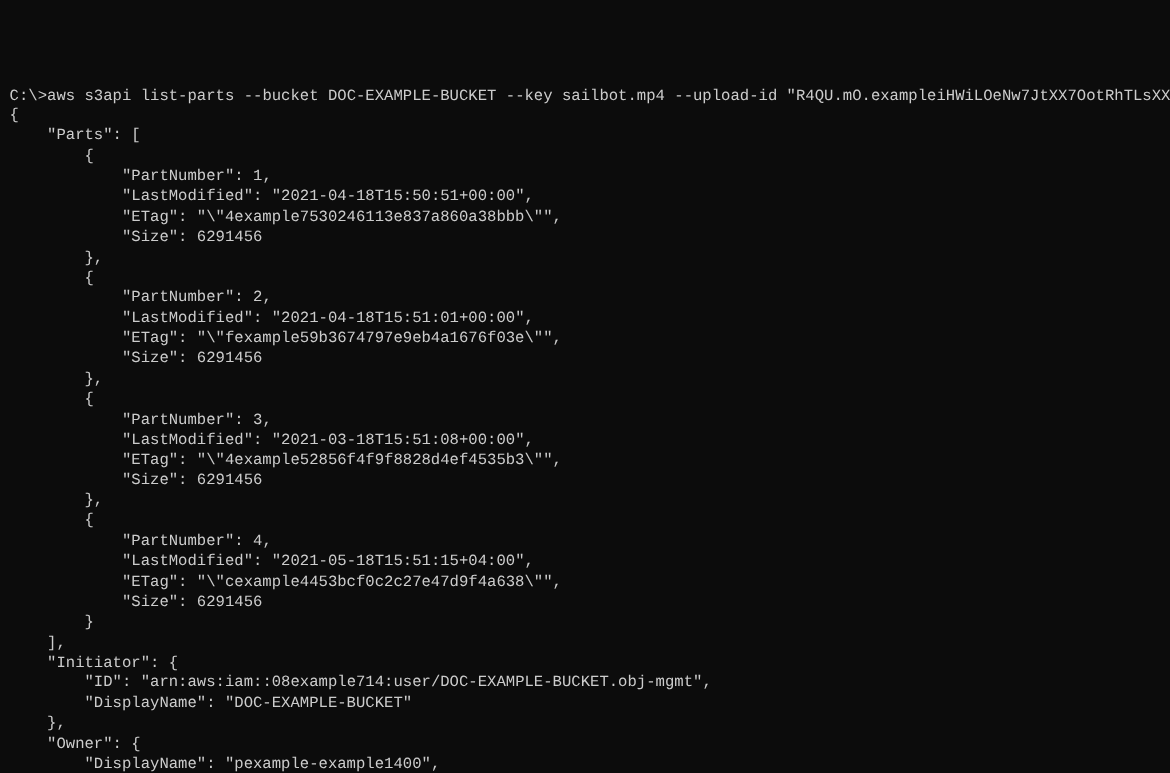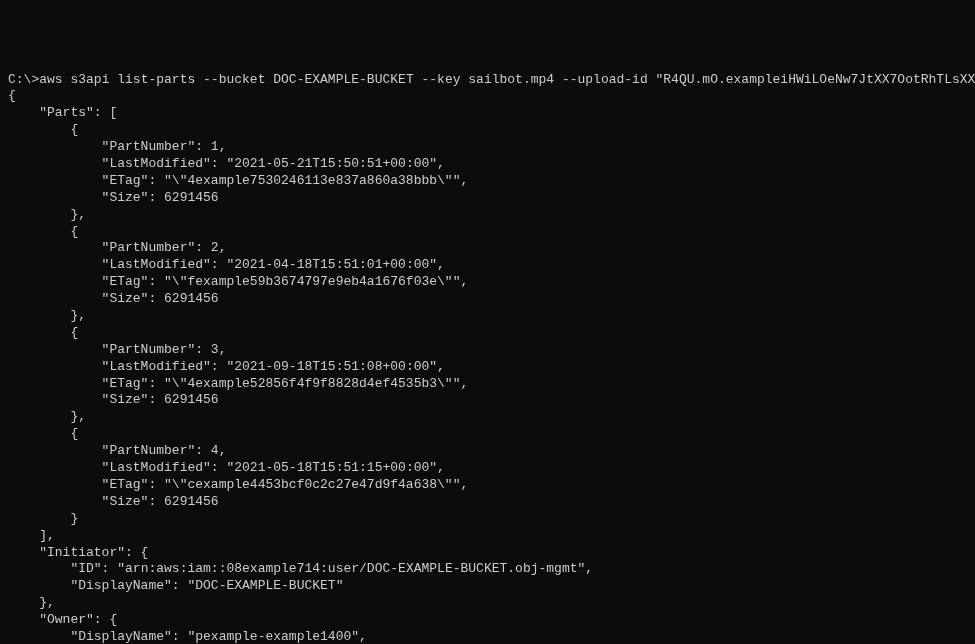--- a/index.html
+++ b/index.html
@@ -26,39 +26,39 @@
 </head>
 <body>
 
 
 
 <div class="terminal-output"><span><span>C:\&gt;</span><span>aws s3api list-parts --bucket DOC-EXAMPLE-BUCKET --key sailbot.mp4 --upload-id "R4QU.mO.exampleiHWiLOeNw7JtXX7OotRhTLsXXCzF21CZdYlfj5lfjtiMnpzVw2WPj.exampleBTmL_N_.42.DlHYOTsITFsX.tO3XOUTTAHiCxY5VR8jWRGdkVkUG"</span></span>
 <span>{
     "Parts": [
         {
             "PartNumber": <span>1</span>,
-            "LastModified": "<span>2021-05-21T15:50:51+00:00</span>",
+            "LastModified": "<span>2021-04-18T15:50:51+00:00</span>",
             "ETag": "<span>\"4example7530246113e837a860a38bbb\"</span>",
             "Size": <span>6291456</span>
         },
         {
             "PartNumber": <span>2</span>,
             "LastModified": "<span>2021-04-18T15:51:01+00:00</span>",
             "ETag": "<span>\"fexample59b3674797e9eb4a1676f03e\"</span>",
             "Size": <span>6291456</span>
         },
         {
             "PartNumber": <span>3</span>,
-            "LastModified": "<span>2021-09-18T15:51:08+00:00</span>",
+            "LastModified": "<span>2021-03-18T15:51:08+00:00</span>",
             "ETag": "<span>\"4example52856f4f9f8828d4ef4535b3\"</span>",
             "Size": <span>6291456</span>
         },
         {
             "PartNumber": <span>4</span>,
-            "LastModified": "<span>2021-05-18T15:51:15+00:00</span>",
+            "LastModified": "<span>2021-05-18T15:51:15+04:00</span>",
             "ETag": "<span>\"cexample4453bcf0c2c27e47d9f4a638\"</span>",
             "Size": <span>6291456</span>
         }
     ],
     "Initiator": {
         "ID": "<span>arn:aws:iam::08example714:user/DOC-EXAMPLE-BUCKET.obj-mgmt</span>",
         "DisplayName": "<span>DOC-EXAMPLE-BUCKET</span>"
     },
     "Owner": {
         "DisplayName": "<span>pexample-example1400</span>",

